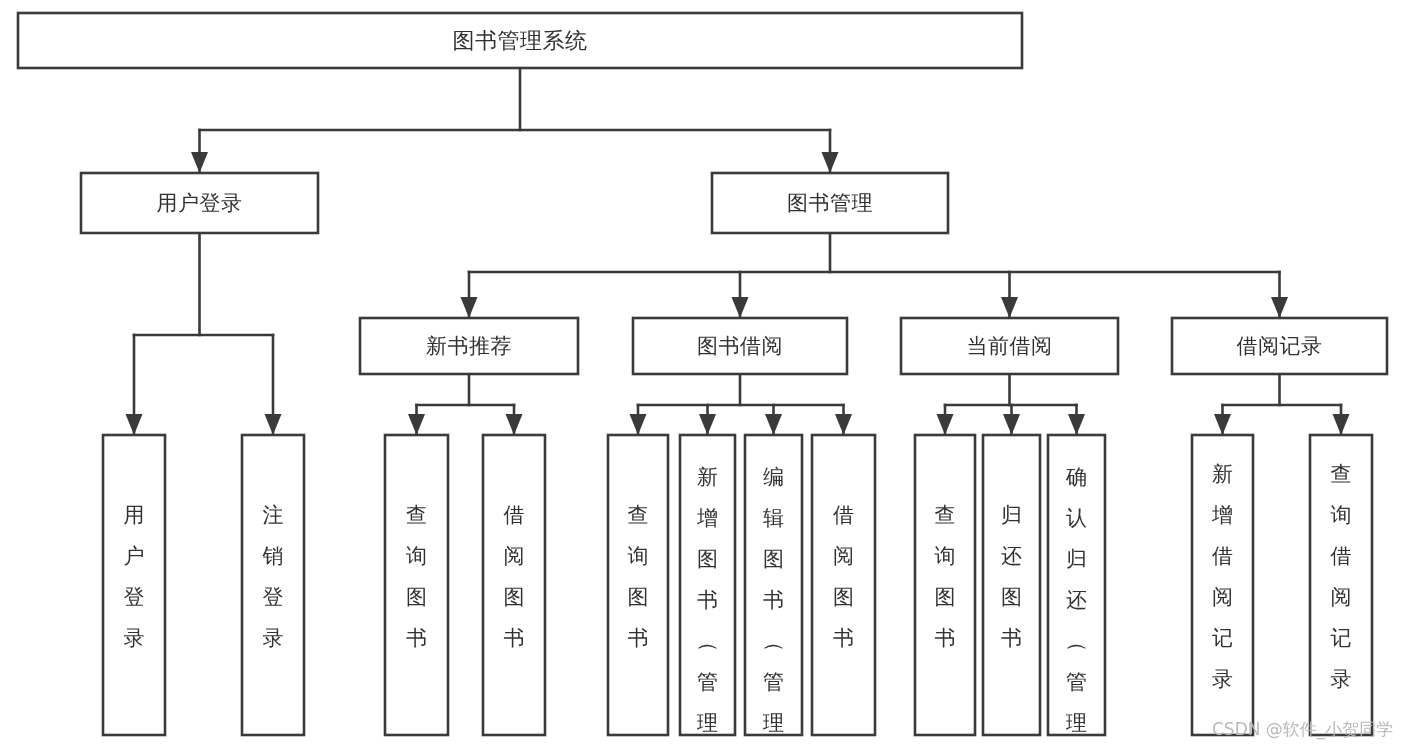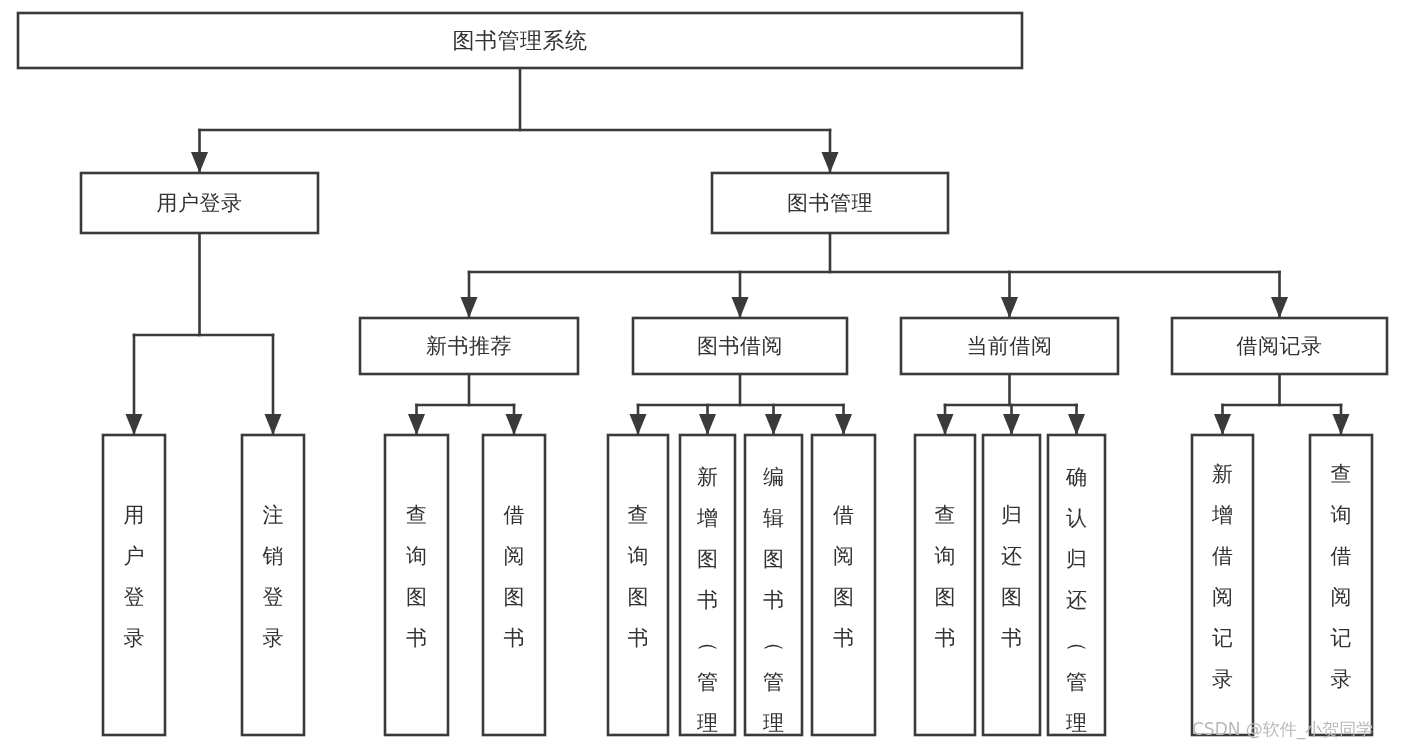--- a/index.html
+++ b/index.html
@@ -68,20 +68,21 @@
     dominant-baseline: middle;
   }
   .watermark {
     position: absolute;
     font-family: "DejaVu Sans", "Liberation Sans", sans-serif;
     font-size: 17px;
     color: #b9b9b9;
     white-space: nowrap;
     user-select: none;
     pointer-events: none;
+    padding-left: 20px;
   }
 </style>
 </head>
 <body>
 
 <div id="diagram-root">
 
   <svg id="tree-svg" viewBox="0 0 1405 747">
     <g id="edge-layer">
         <g>

